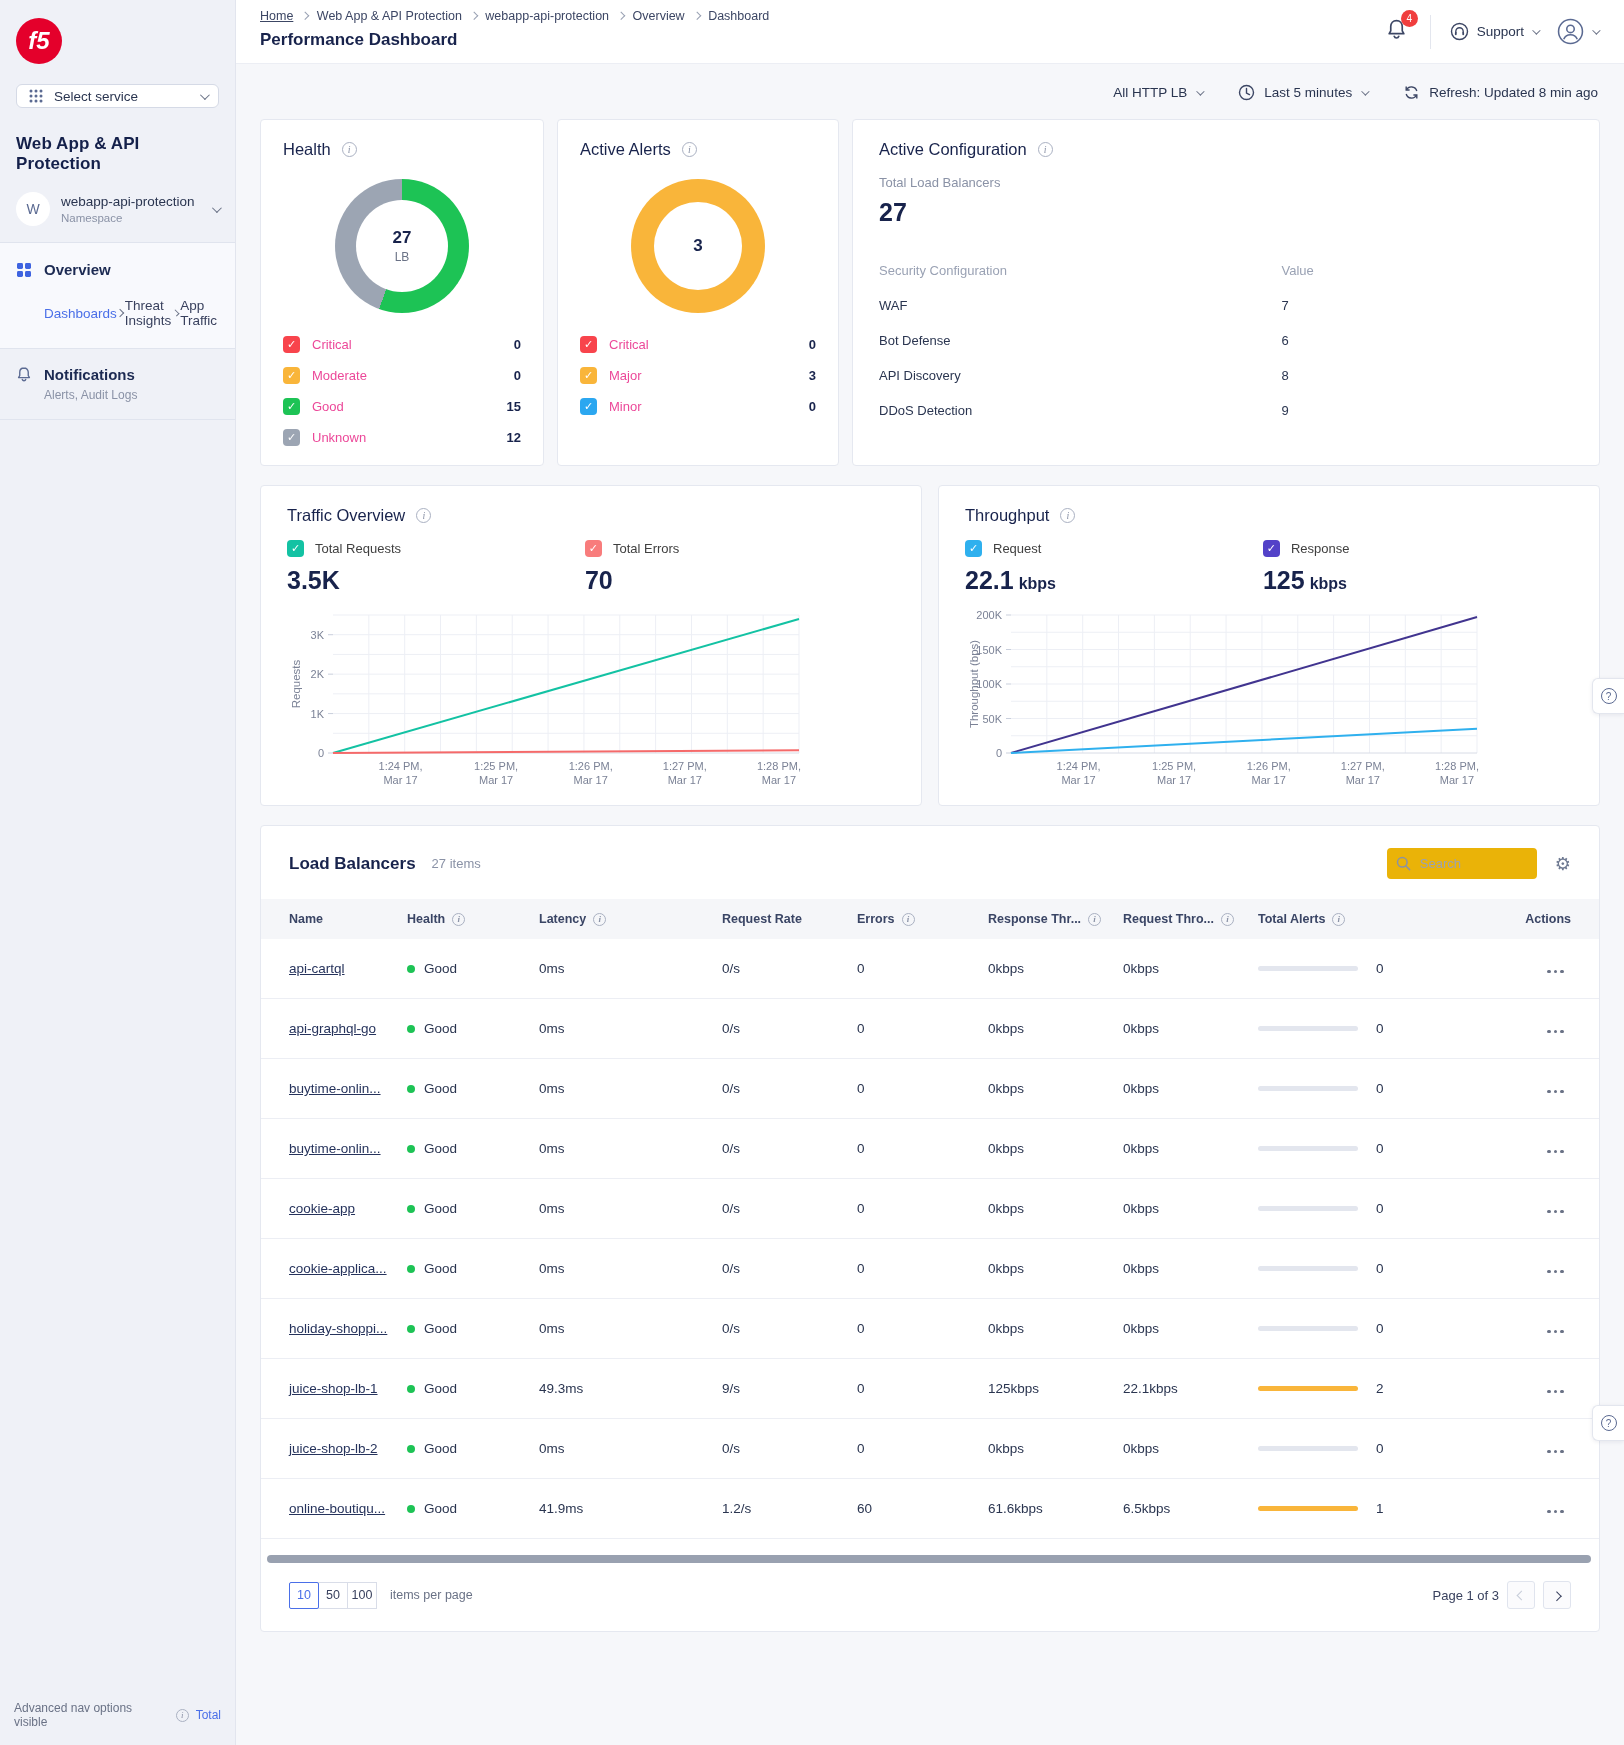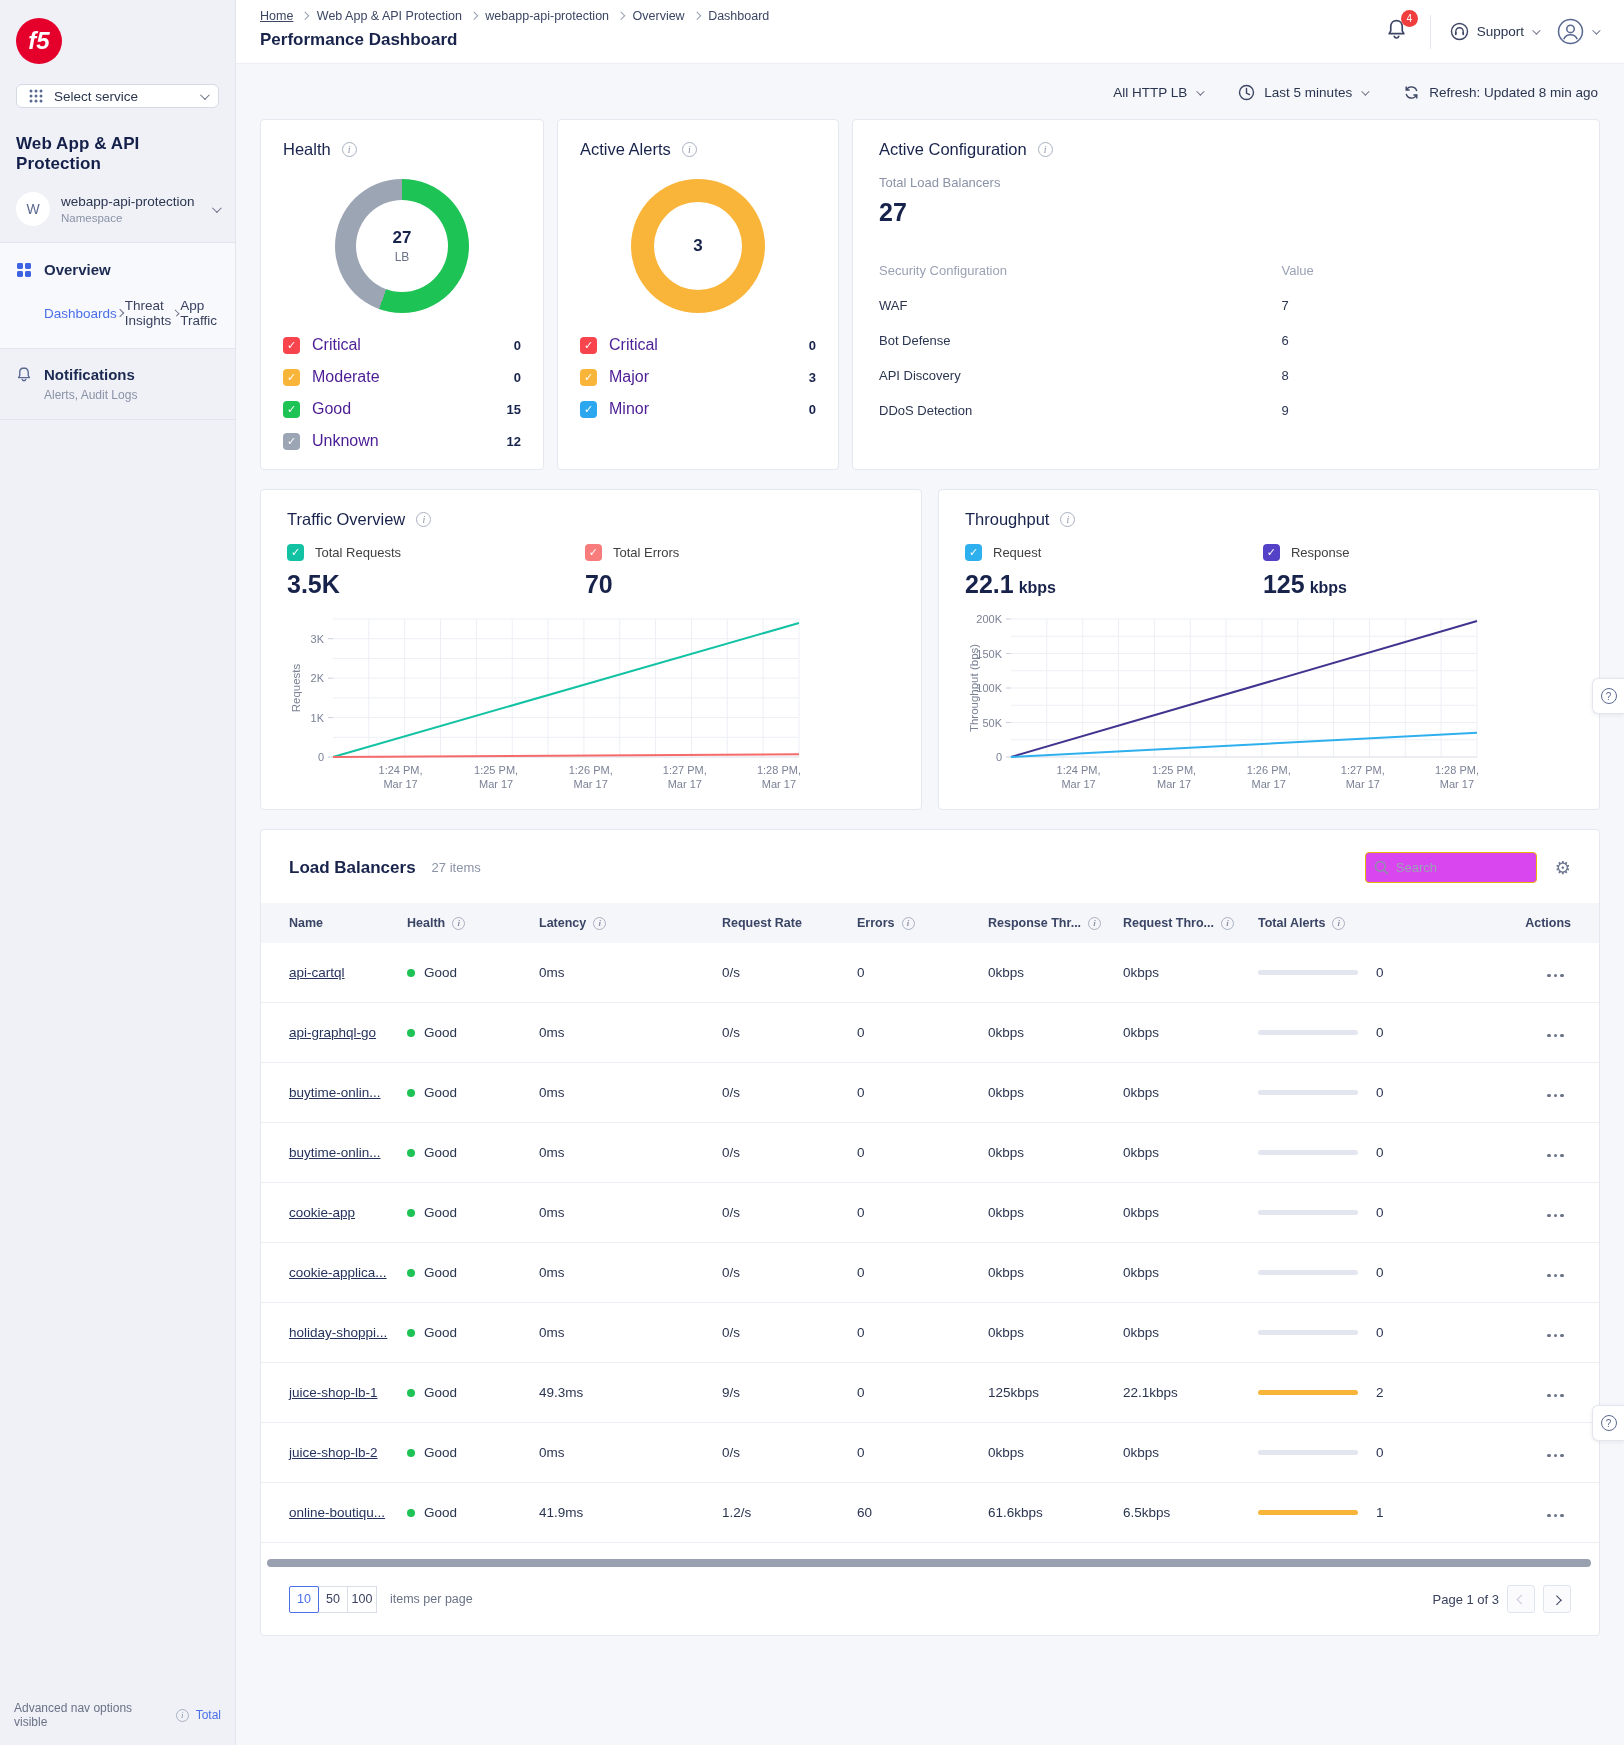--- a/index.html
+++ b/index.html
@@ -88,21 +88,21 @@
   .card.config { flex:1; padding:20px 26px; }
   .card-title { font-size:16.5px; color:#18234c; display:flex; gap:11px; align-items:center; font-weight:400; }
 
   .donut { width:134px; height:134px; border-radius:50%; margin:20px auto 16px; position:relative; }
   .donut-hole { position:absolute; inset:21px; background:#fff; border-radius:50%;
     display:flex; flex-direction:column; align-items:center; justify-content:center; }
   .donut-hole .dv { font-size:17px; font-weight:600; color:#18234c; }
   .donut-hole .dl { font-size:12px; color:#6a7286; margin-top:2px; }
   .donut.thin .donut-hole { inset:23px; }
   .legend-row { display:flex; align-items:center; padding:7px 0; }
-  .legend-row .lbl { margin-left:12px; font-size:16px; color:#4c1d95;text-align:right; }
+  .legend-row .lbl { margin-left:12px; font-size:13px; color:#ec4899;text-align:right; }
   .legend-row .val { margin-left:auto; font-size:13px; font-weight:700; color:#18234c; }
 
   .cfg-total-label { color:#8a92a6; font-size:13px; margin-top:16px; }
   .cfg-total-value { font-size:25px; font-weight:700; color:#18234c; margin-top:8px; }
   .cfg-table { margin-top:26px; }
   .cfg-row { display:flex; padding:10px 0; font-size:13px; color:#2a3550; }
   .cfg-row.head { color:#9aa2b4; }
   .cfg-row .c1 { width:58%; }
 
   .card.chart-card { flex:1; padding:20px 26px 14px; }
@@ -113,22 +113,22 @@
   .big .unit { font-size:16px; margin-left:5px; }
   svg.chart { display:block; width:520px; height:186px; margin-top:10px; }
 
   
   .card.lb { margin-bottom:20px; }
   .lb-head { display:flex; align-items:center; padding:22px 28px 20px; }
   .lb-title { font-size:17px; font-weight:700; color:#18234c; }
   .items-count { margin-left:16px; font-size:13px; color:#8a92a6; }
   .search-wrap { margin-left:auto; position:relative; }
   .search-wrap svg { position:absolute; left:9px; top:8px; }
-  .search-input { width:172px; height:31px; border:1px solid #eab308; border-radius:4px;
-    padding:0 8px 0 30px; font-size:13px; color:#2a3550; font-family:inherit; background:#d946ef; }
+  .search-input { width:150px; height:31px; border:3px solid #eab308; border-radius:4px;
+    padding:0 8px 0 30px; font-size:13px; color:#2a3550; font-family:inherit; background:#eab308; }
   .search-input::placeholder { color:#9aa2b4; }
   .gear-btn { margin-left:18px; background:none; border:none; font-size:18px; color:#6f7a92; cursor:pointer; line-height:1; }
   .thead { display:flex; align-items:center; background:#f5f6f9; padding:0 28px; height:40px;
     font-size:12.5px; font-weight:700; color:#3a4565; }
   .th { display:flex; align-items:center; gap:7px; }
   .trow { display:flex; align-items:center; padding:0 28px; height:60px;
     border-bottom:1px solid #eceef4; font-size:13.5px; color:#2a3550; }
   .col0{width:118px;} .col1{width:132px;} .col2{width:139px;} .col3{width:135px;margin-left:44px;}
   .col4{width:131px;} .col5{width:135px;} .col6{width:135px;} .col7{width:162px;}
   .col8{flex:1; justify-content:flex-end; display:flex;}

